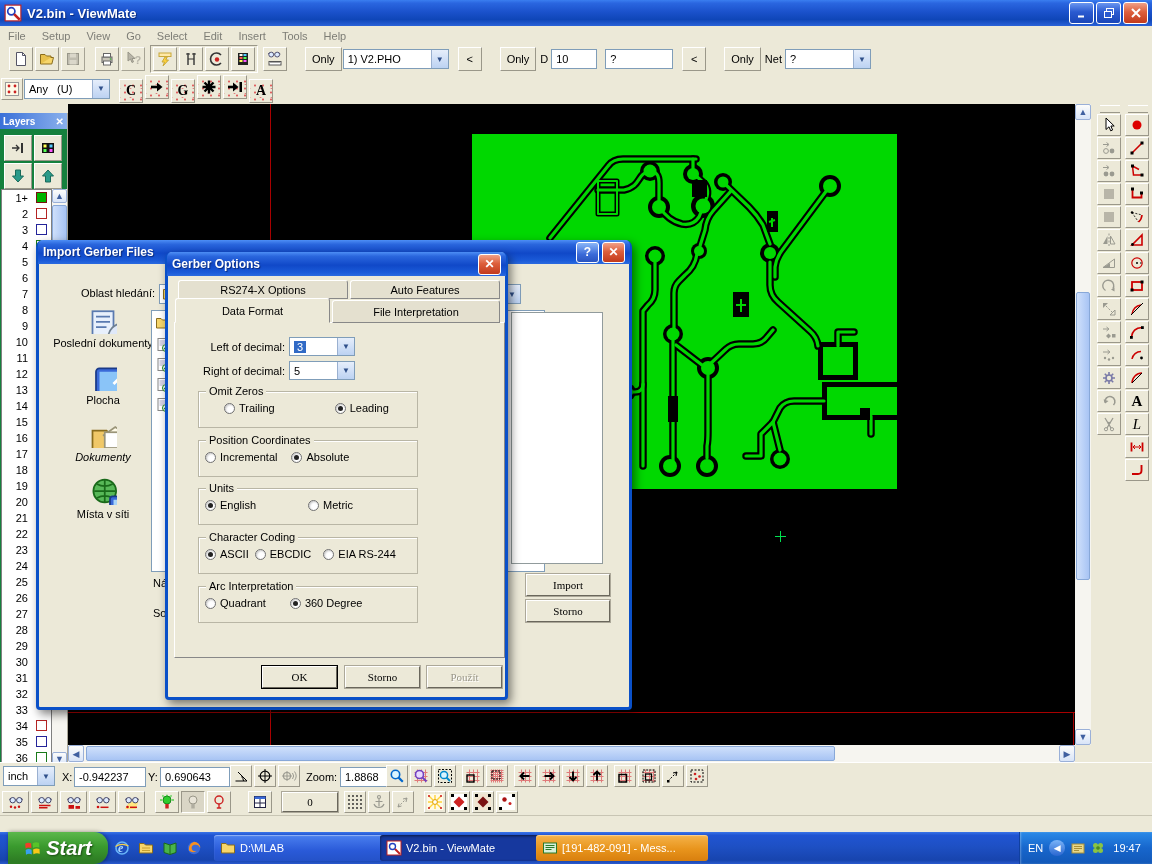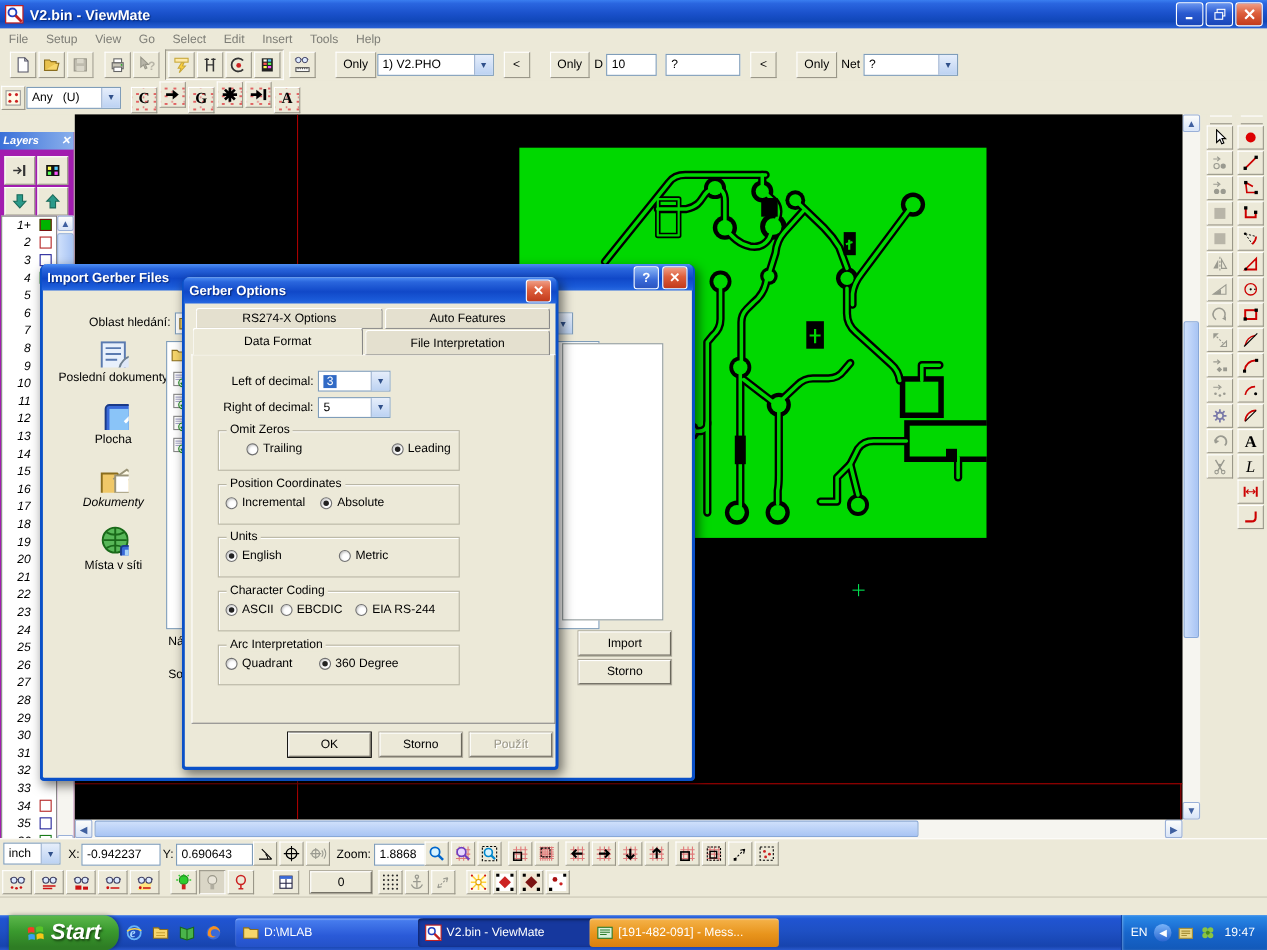--- a/index.html
+++ b/index.html
@@ -42,21 +42,21 @@
   #marker{position:absolute;left:707px;top:427px;width:11px;height:11px;}
   #marker:before{content:"";position:absolute;left:5px;top:0;width:1px;height:11px;background:#00e050;}
   #marker:after{content:"";position:absolute;left:0;top:5px;width:11px;height:1px;background:#00e050;}
   
   .sb-btn{position:absolute;background:linear-gradient(180deg,#fdfdfb,#d8e4f8);border:1px solid #9ab0d8;border-radius:2px;
     display:flex;align-items:center;justify-content:center;color:#4060a0;font-size:9px;box-sizing:border-box;}
   .sb-track{position:absolute;background:#f6f5f0;}
   .sb-thumb{position:absolute;background:linear-gradient(90deg,#cfe0fb,#a8c4f4);border:1px solid #88a8d8;border-radius:2px;box-sizing:border-box;}
   .sb-thumb.h{background:linear-gradient(180deg,#cfe0fb,#a8c4f4);}
   
-  #layers{position:absolute;left:0;top:120px;width:68px;height:656px;background:#a21caf;border-right:1px solid #aca899;z-index:5;box-sizing:border-box;font-style:italic;}
+  #layers{position:absolute;left:0;top:113px;width:68px;height:656px;background:#15803d;border-right:1px solid #aca899;z-index:5;box-sizing:border-box;}
   #layers .phead{height:16px;background:linear-gradient(90deg,#3a70d8,#8ab0ec);color:#fff;font-size:10px;font-weight:bold;
     display:flex;align-items:center;padding:0 3px;}
   #layers .phead .x{margin-left:auto;font-weight:bold;color:#fff;font-size:10px;}
   .pbtn{position:absolute;width:26px;height:24px;background:#ece9d8;border:1px solid;border-color:#fff #9a9789 #9a9789 #fff;
     display:flex;align-items:center;justify-content:center;}
   #layerlist{position:absolute;left:1px;top:76px;width:51px;height:577px;background:#fff;border:1px solid #808080;box-sizing:border-box;overflow:hidden;}
   .lrow{position:relative;height:16px;display:flex;align-items:center;}
   .lrow .num{width:26px;text-align:right;font-size:11px;}
   .lrow .sw{position:absolute;left:34px;top:2px;width:11px;height:11px;box-sizing:border-box;}
   
@@ -68,21 +68,21 @@
   .xp-frame{position:absolute;border:3px solid #0a50c8;border-top:0;border-radius:7px 7px 4px 4px;background:#ece9d8;
     box-shadow:3px 4px 10px rgba(0,0,0,.5);box-sizing:border-box;}
   .xp-titlebar{height:24px;margin:0 -1px;border-radius:5px 5px 0 0;display:flex;align-items:center;padding:4px 5px;box-sizing:border-box;
     background:linear-gradient(180deg,#4d8ef5 0%,#2a66dd 18%,#1048c8 55%,#1a5ad8 85%,#2a6ae0 100%);}
   .xp-titlebar .dtitle{color:#fff;font-weight:bold;font-size:12px;text-shadow:1px 1px 1px #0a2a7a;flex:1;}
   .dbtn{width:21px;height:19px;margin-left:3px;border:1px solid #fff;border-radius:3px;color:#fff;font-weight:bold;font-size:12px;
     display:inline-flex;align-items:center;justify-content:center;}
   .dbtn.q{background:linear-gradient(180deg,#8ab6f8,#3a6ad8 60%,#2a54c0);}
   .dbtn.x{background:linear-gradient(180deg,#f0a088,#dd5f3c 45%,#c23a1c);}
   .btn{background:#ece9d8;border:1px solid;border-color:#fff #6a675c #6a675c #fff;box-shadow:0 0 0 1px #aca899;
-    display:inline-flex;align-items:center;justify-content:center;font-size:11px;box-sizing:border-box;}
+    display:inline-flex;align-items:center;justify-content:center;font-size:11px;box-sizing:border-box;font-family:Liberation Serif, serif;}
   .btn.default{box-shadow:0 0 0 1px #000;}
   .btn.disabled{color:#9a9789;text-shadow:1px 1px 0 #fff;}
   
   .tab{position:absolute;background:#ece9d8;border:1px solid;border-color:#fff #888 #ece9d8 #fff;border-radius:3px 3px 0 0;
     display:flex;align-items:center;justify-content:center;font-size:11px;box-sizing:border-box;}
   .tab.inactive{background:#e4e0cf;border-bottom:1px solid #888;}
   .tabpanel{position:absolute;border:1px solid;border-color:#fff #888 #888 #fff;box-sizing:border-box;}
   .grp{position:absolute;border:1px solid #b9b6a5;box-shadow:1px 1px 0 #fff inset;width:220px;height:37px;box-sizing:border-box;}
   .grp .legend{position:absolute;top:-7px;left:7px;background:#ece9d8;padding:0 3px;}
   .grp .opts{position:absolute;left:6px;top:10px;display:flex;align-items:center;}
@@ -1010,21 +1010,21 @@
     </span>
     <span class="dlabel" style="left:2px;top:113px;width:115px;text-align:right;">Right of decimal:</span>
     <span class="combo" style="position:absolute;left:121px;top:109px;width:66px;height:19px;">
       <span class="ctext">5</span>
       <span class="carrow">▼</span>
     </span>
     <div id="groups">
         <div class="grp" style="left: 30px; top: 139px;">
           <span class="legend">Omit Zeros</span>
           <span class="opts">
-            <span class="opt" style="margin-right: 81px; padding-left: 19px;">
+            <span class="opt" style="margin-right: 60px; padding-left: 19px;">
               <span class="radio"></span>
               <span>Trailing</span>
             </span>
             <span class="opt" style="margin-right: 0px;">
               <span class="radio on"></span>
               <span>Leading</span>
             </span>
           </span>
         </div>
         <div class="grp" style="left: 30px; top: 188px;">

